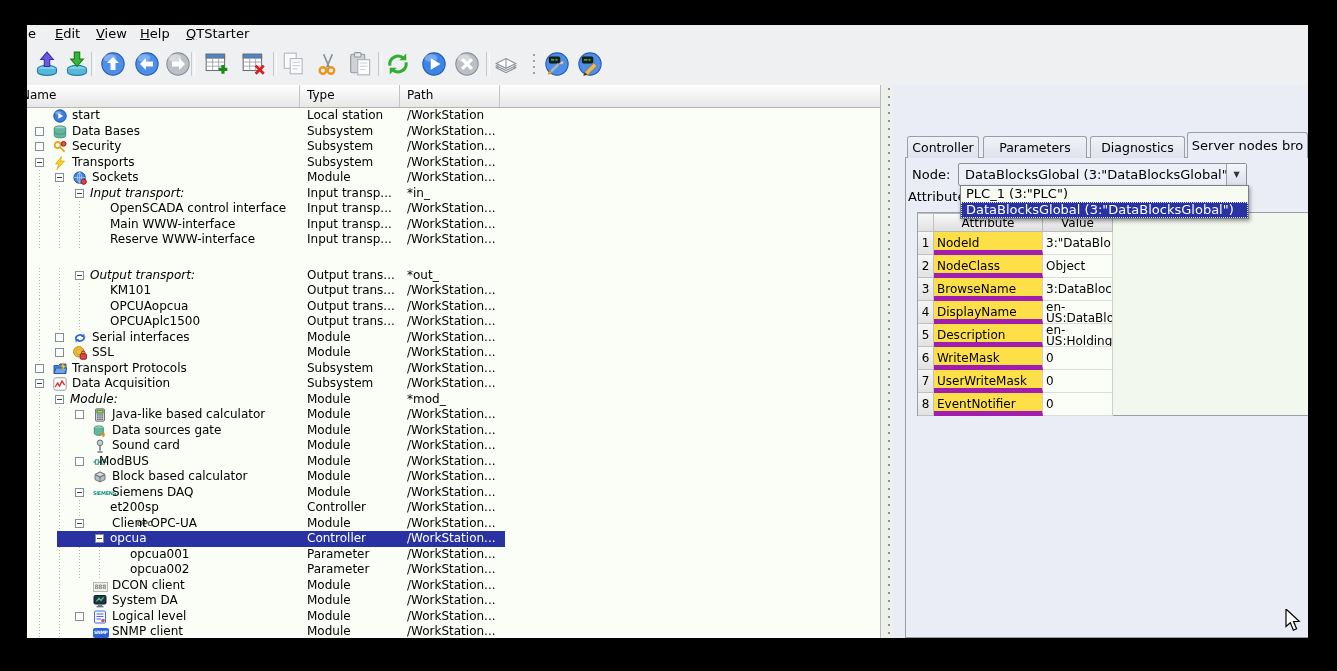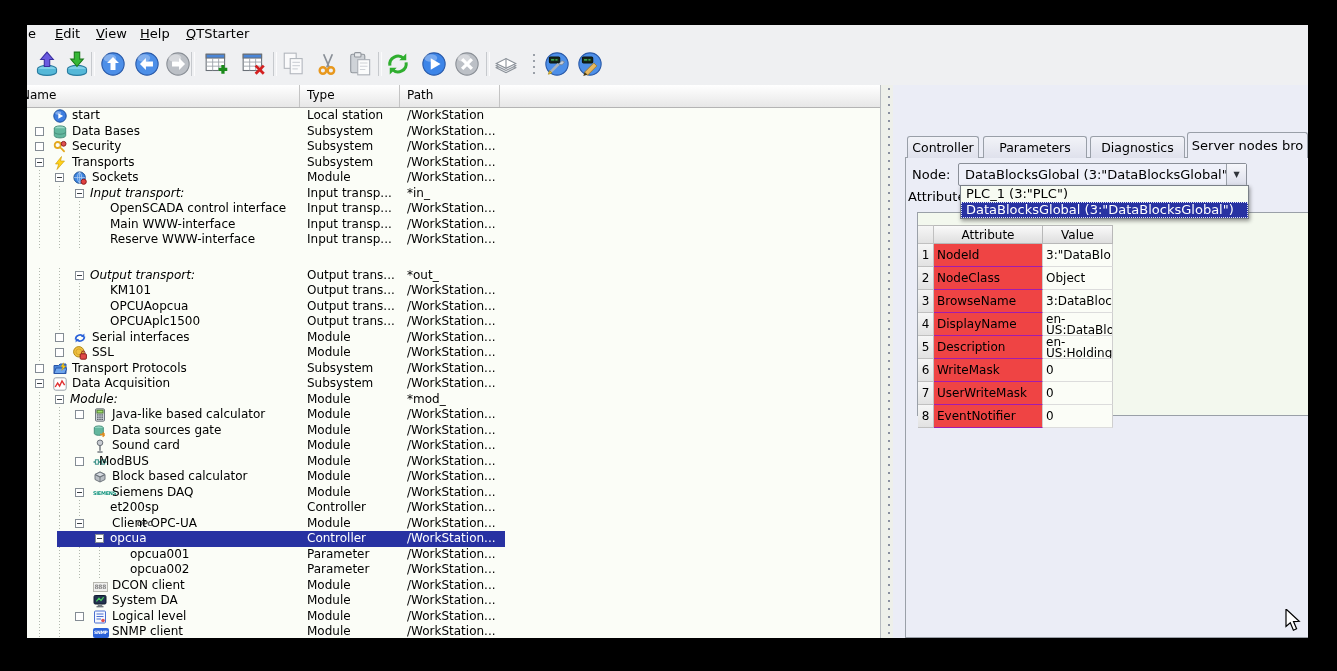--- a/index.html
+++ b/index.html
@@ -73,26 +73,26 @@
 
   .popup{position:absolute;left:933px;top:160px;width:289px;background:#f7fbf2;border:1px solid #7a8088;
     box-shadow:1px 2px 4px rgba(0,0,0,.4);z-index:20;font-size:13px;box-sizing:border-box;}
   .popup-item{height:16px;line-height:16px;padding-left:5px;white-space:nowrap;overflow:hidden;}
   .popup-item.selhl{background:#2832a2;color:#fff;outline:1px dotted #dfe3f8;outline-offset:-1px;}
 
   
   .attrtable{position:absolute;left:890px;top:187px;width:391px;height:204px;background:#f3f8ee;
     border:1px solid #9aa0a8;border-right:none;box-sizing:border-box;z-index:5;}
   .at-row{display:flex;height:23px;}
-  .at-row.head{height:19px;margin-top:12px;}
+  .at-row.head{height:19px;}
   .at-cell{box-sizing:border-box;overflow:hidden;font-size:12px;}
   .at-num{width:16px;background:linear-gradient(#f6f6f6,#e2e2e2);border:1px solid #c0c0c0;border-top:none;border-left:none;
     text-align:center;line-height:22px;}
   .head .at-num{border-top:1px solid #c0c0c0;border-left:none;line-height:18px;}
-  .at-attr{width:109px;background:#ef4444;border-right:1px solid #cfcfcf;border-bottom:1px solid #a21caf;
+  .at-attr{width:109px;background:#fde047;border-right:1px solid #cfcfcf;border-bottom:5px solid #a21caf;
     padding:4px 0 0 3px;white-space:nowrap;}
   .at-val{width:70px;background:#fbfdf7;border-right:1px solid #cfcfcf;border-bottom:1px solid #dcdcdc;
     padding:1px 0 0 3px;white-space:pre-line;line-height:11px;display:flex;flex-direction:column;justify-content:center;}
   .head .at-attr,.head .at-val{background:linear-gradient(#fafafa,#dedede);border:1px solid #b8b8b8;border-left:none;
     text-align:center;padding:2px 0 0 0;white-space:nowrap;display:block;line-height:15px;}
 
   
   .cursor{position:absolute;left:1284px;top:609px;z-index:50;}
 </style>
 </head>

